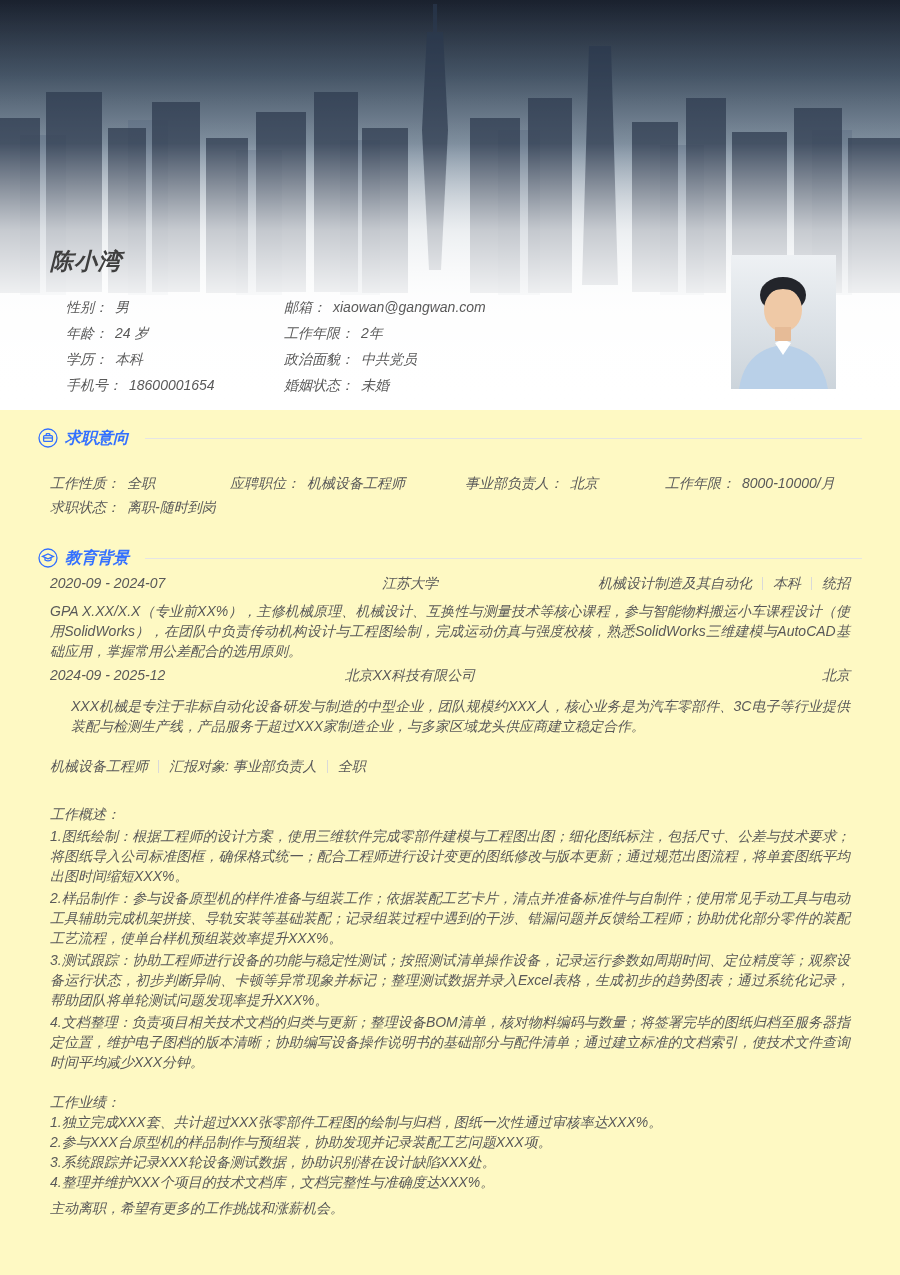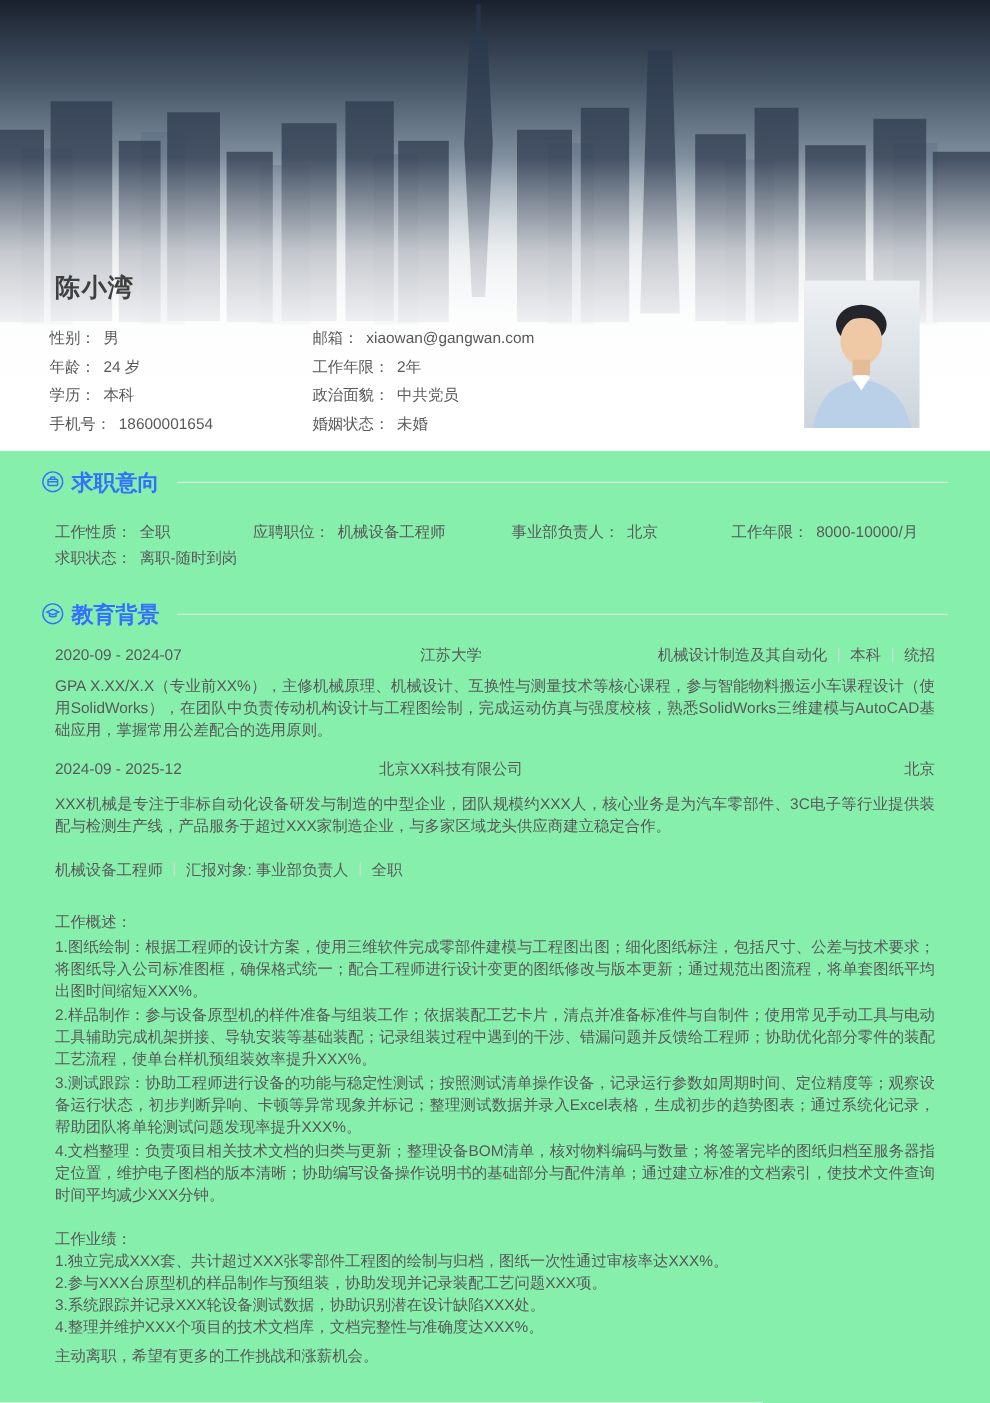--- a/index.html
+++ b/index.html
@@ -2,69 +2,69 @@
 <html><head>
 <meta charset="utf-8">
 <style>
   * { box-sizing: border-box; margin: 0; padding: 0; }
   html, body { background: #fff; }
   body {
     width: 900px; height: 1275px; overflow: hidden;
     font-family: "Liberation Sans", "DejaVu Sans", sans-serif;
     color: #595959; font-size: 14px;
   }
-  .page { position: relative; width: 900px; height: 1275px; background: #86efac; }
+  .page { position: relative; width: 900px; height: 1275px; background: #fef9c3; font-style: italic; }
 
   
   .hero { position: relative; width: 900px; height: 410px; }
   .hero svg.skyline { position: absolute; left: 0; top: 0; display: block; }
   .name {
     position: absolute; left: 50px; top: 246px;
     font-size: 23px; font-weight: bold; color: #3f3f3f; letter-spacing: 1px;
   }
   .info-col { position: absolute; top: 294px; }
-  .info-col.left  { left: 45px;  width: 230px; }
+  .info-col.left  { left: 66px;  width: 230px; }
   .info-col.right { left: 284px; width: 300px; }
   .info-row { height: 26px; line-height: 26px; white-space: nowrap; }
   .info-row .val { margin-left: 7px; }
   .photo {
     position: absolute; left: 731px; top: 255px; width: 105px; height: 134px;
     overflow: hidden; background: #e4e8ec;
   }
 
   
   .sec-header {
     display: flex; align-items: center;
     padding: 0 38px; height: 22px;
   }
   .sec-icon { width: 20px; height: 20px; margin-right: 7px; flex: 0 0 auto; }
-  .sec-title { font-size: 20px; font-weight: bold; color: #3370ff; margin-right: 16px; white-space: nowrap; }
+  .sec-title { font-size: 16px; font-weight: bold; color: #3370ff; margin-right: 16px; white-space: nowrap; }
   .sec-line { flex: 1; height: 1px; background: #e5e5e5; }
 
   .sec1 { margin-top: 17px; }
   .sec2 { margin-top: 30px; }
   .sec3 { margin-top: 28px; }
 
   .content { padding: 0 50px 0 50px; }
 
   .fields-row { display: flex; margin-top: 24px; line-height: 20px; }
   .field { white-space: nowrap; }
   .field .val { margin-left: 7px; }
   .f1 { width: 180px; } .f2 { width: 235px; } .f3 { width: 200px; } .f4 { flex: 1; }
   .status-row { margin-top: 4px; line-height: 20px; }
   .status-row .val { margin-left: 7px; }
 
-  .tri-row { display: flex; align-items: center; margin-top: 16px; line-height: 20px; }
+  .tri-row { display: flex; align-items: center; margin-top: 4px; line-height: 20px; }
   .tri-left { width: 220px; }
   .tri-center { flex: 1; text-align: center; }
   .tri-right { width: 300px; text-align: right; white-space: nowrap; }
 
   .para { line-height: 20px; text-align: justify; }
   .edu-desc { margin-top: 8px; }
-  .company-intro { margin-top: 11px; }
+  .company-intro { margin-top: 11px; margin-left: 21px; }
 
   .vsep {
     display: inline-block; width: 1px; height: 13px; background: #d9d9d9;
     margin: 0 10px; vertical-align: -2px;
   }
   .pos-row { margin-top: 20px; line-height: 20px; }
 
   .block-label { margin-top: 28px; line-height: 20px; }
   .duty { margin-top: 2px; }
   .ach-label { margin-top: 20px; }

